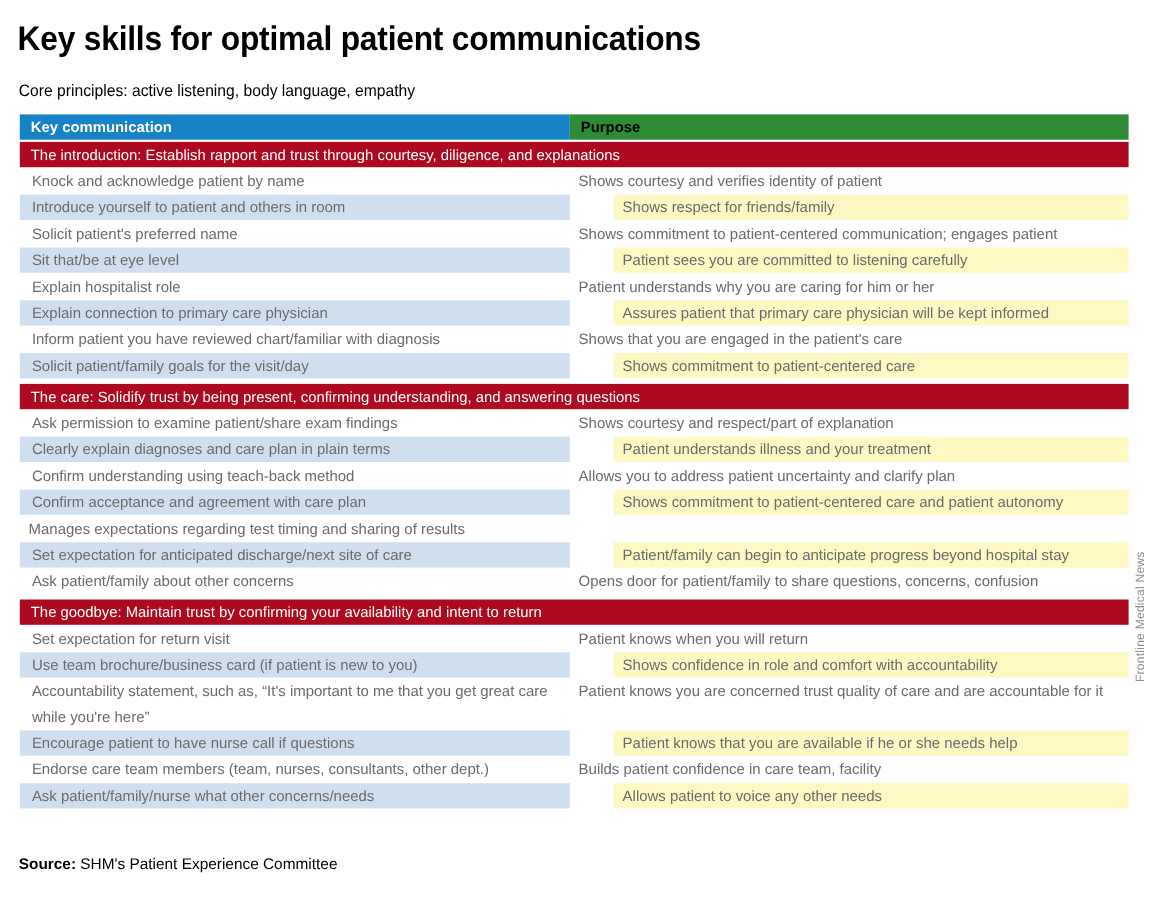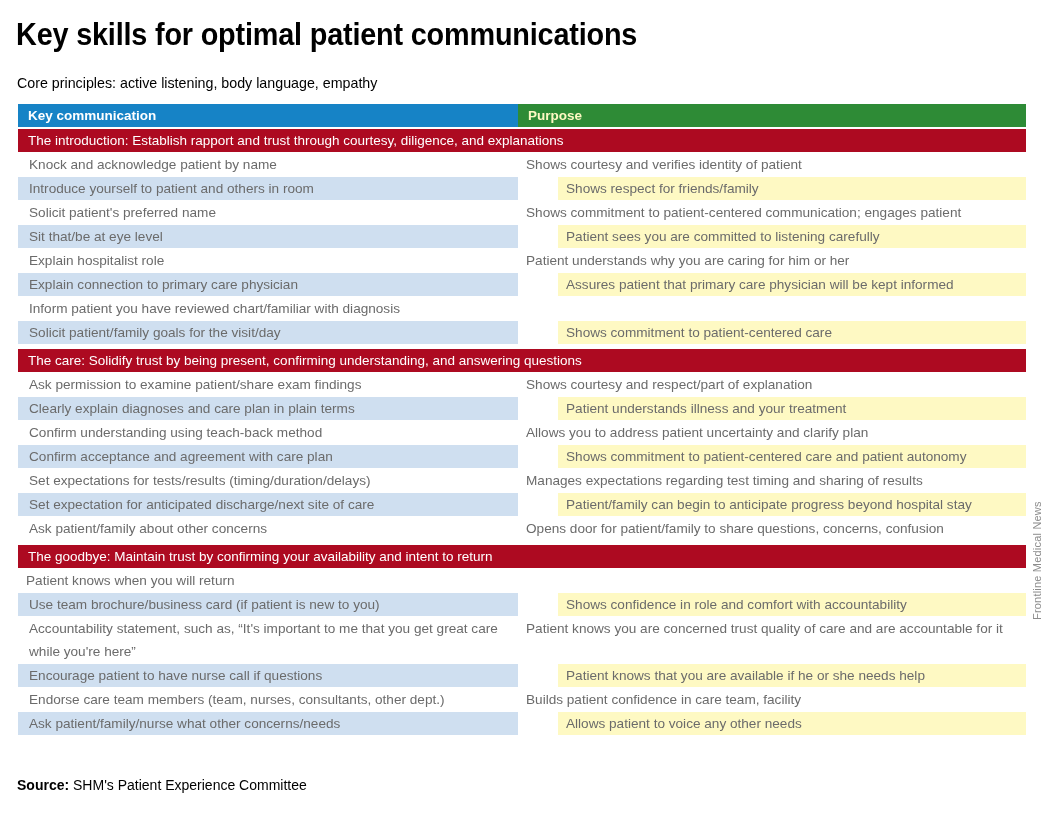--- a/index.html
+++ b/index.html
@@ -73,21 +73,21 @@
     line-height: 23px;
     padding-left: 10px;
     box-sizing: border-box;
     transform-origin: left center;
     white-space: nowrap;
     overflow: hidden;
   }
   .hdr-purpose {
     flex: 1;
     background: #2e8b36;
-    color: #fef9c3;
+    color: #000000;
     font-size: 13.5px;
     font-weight: bold;
     line-height: 23px;
     padding-left: 10px;
     box-sizing: border-box;
     white-space: nowrap;
     overflow: hidden;
   }
 
   .section-bar {
@@ -207,20 +207,21 @@
         <div class="row plain">
           <div class="c-key">Explain hospitalist role</div>
           <div class="c-purpose">Patient understands why you are caring for him or her</div>
         </div>
         <div class="row alt">
           <div class="c-key">Explain connection to primary care physician</div>
           <div class="c-purpose">Assures patient that primary care physician will be kept informed</div>
         </div>
         <div class="row plain">
           <div class="c-key">Inform patient you have reviewed chart/familiar with diagnosis</div>
+          <div class="c-purpose">Shows that you are engaged in the patient's care</div>
         </div>
         <div class="row alt">
           <div class="c-key">Solicit patient/family goals for the visit/day</div>
           <div class="c-purpose">Shows commitment to patient-centered care</div>
         </div>
         <div class="section-gap"></div>
         <div class="section-bar">The care: Solidify trust by being present, confirming understanding, and answering questions</div>
         <div class="row plain">
           <div class="c-key">Ask permission to examine patient/share exam findings</div>
           <div class="c-purpose">Shows courtesy and respect/part of explanation</div>
@@ -231,34 +232,34 @@
         </div>
         <div class="row plain">
           <div class="c-key">Confirm understanding using teach-back method</div>
           <div class="c-purpose">Allows you to address patient uncertainty and clarify plan</div>
         </div>
         <div class="row alt">
           <div class="c-key">Confirm acceptance and agreement with care plan</div>
           <div class="c-purpose">Shows commitment to patient-centered care and patient autonomy</div>
         </div>
         <div class="row plain">
-          <div class="c-key">Set expectations for tests/results (timing/duration/delays)</div>
           <div class="c-purpose">Manages expectations regarding test timing and sharing of results</div>
         </div>
         <div class="row alt">
           <div class="c-key">Set expectation for anticipated discharge/next site of care</div>
           <div class="c-purpose">Patient/family can begin to anticipate progress beyond hospital stay</div>
         </div>
         <div class="row plain">
           <div class="c-key">Ask patient/family about other concerns</div>
           <div class="c-purpose">Opens door for patient/family to share questions, concerns, confusion</div>
         </div>
         <div class="section-gap"></div>
         <div class="section-bar">The goodbye: Maintain trust by confirming your availability and intent to return</div>
         <div class="row plain">
+          <div class="c-key">Set expectation for return visit</div>
           <div class="c-purpose">Patient knows when you will return</div>
         </div>
         <div class="row alt">
           <div class="c-key">Use team brochure/business card (if patient is new to you)</div>
           <div class="c-purpose">Shows confidence in role and comfort with accountability</div>
         </div>
         <div class="row plain tall">
           <div class="c-key">Accountability statement, such as, “It's important to me that you get great care while you're here”</div>
           <div class="c-purpose">Patient knows you are concerned trust quality of care and are accountable for it</div>
         </div>

